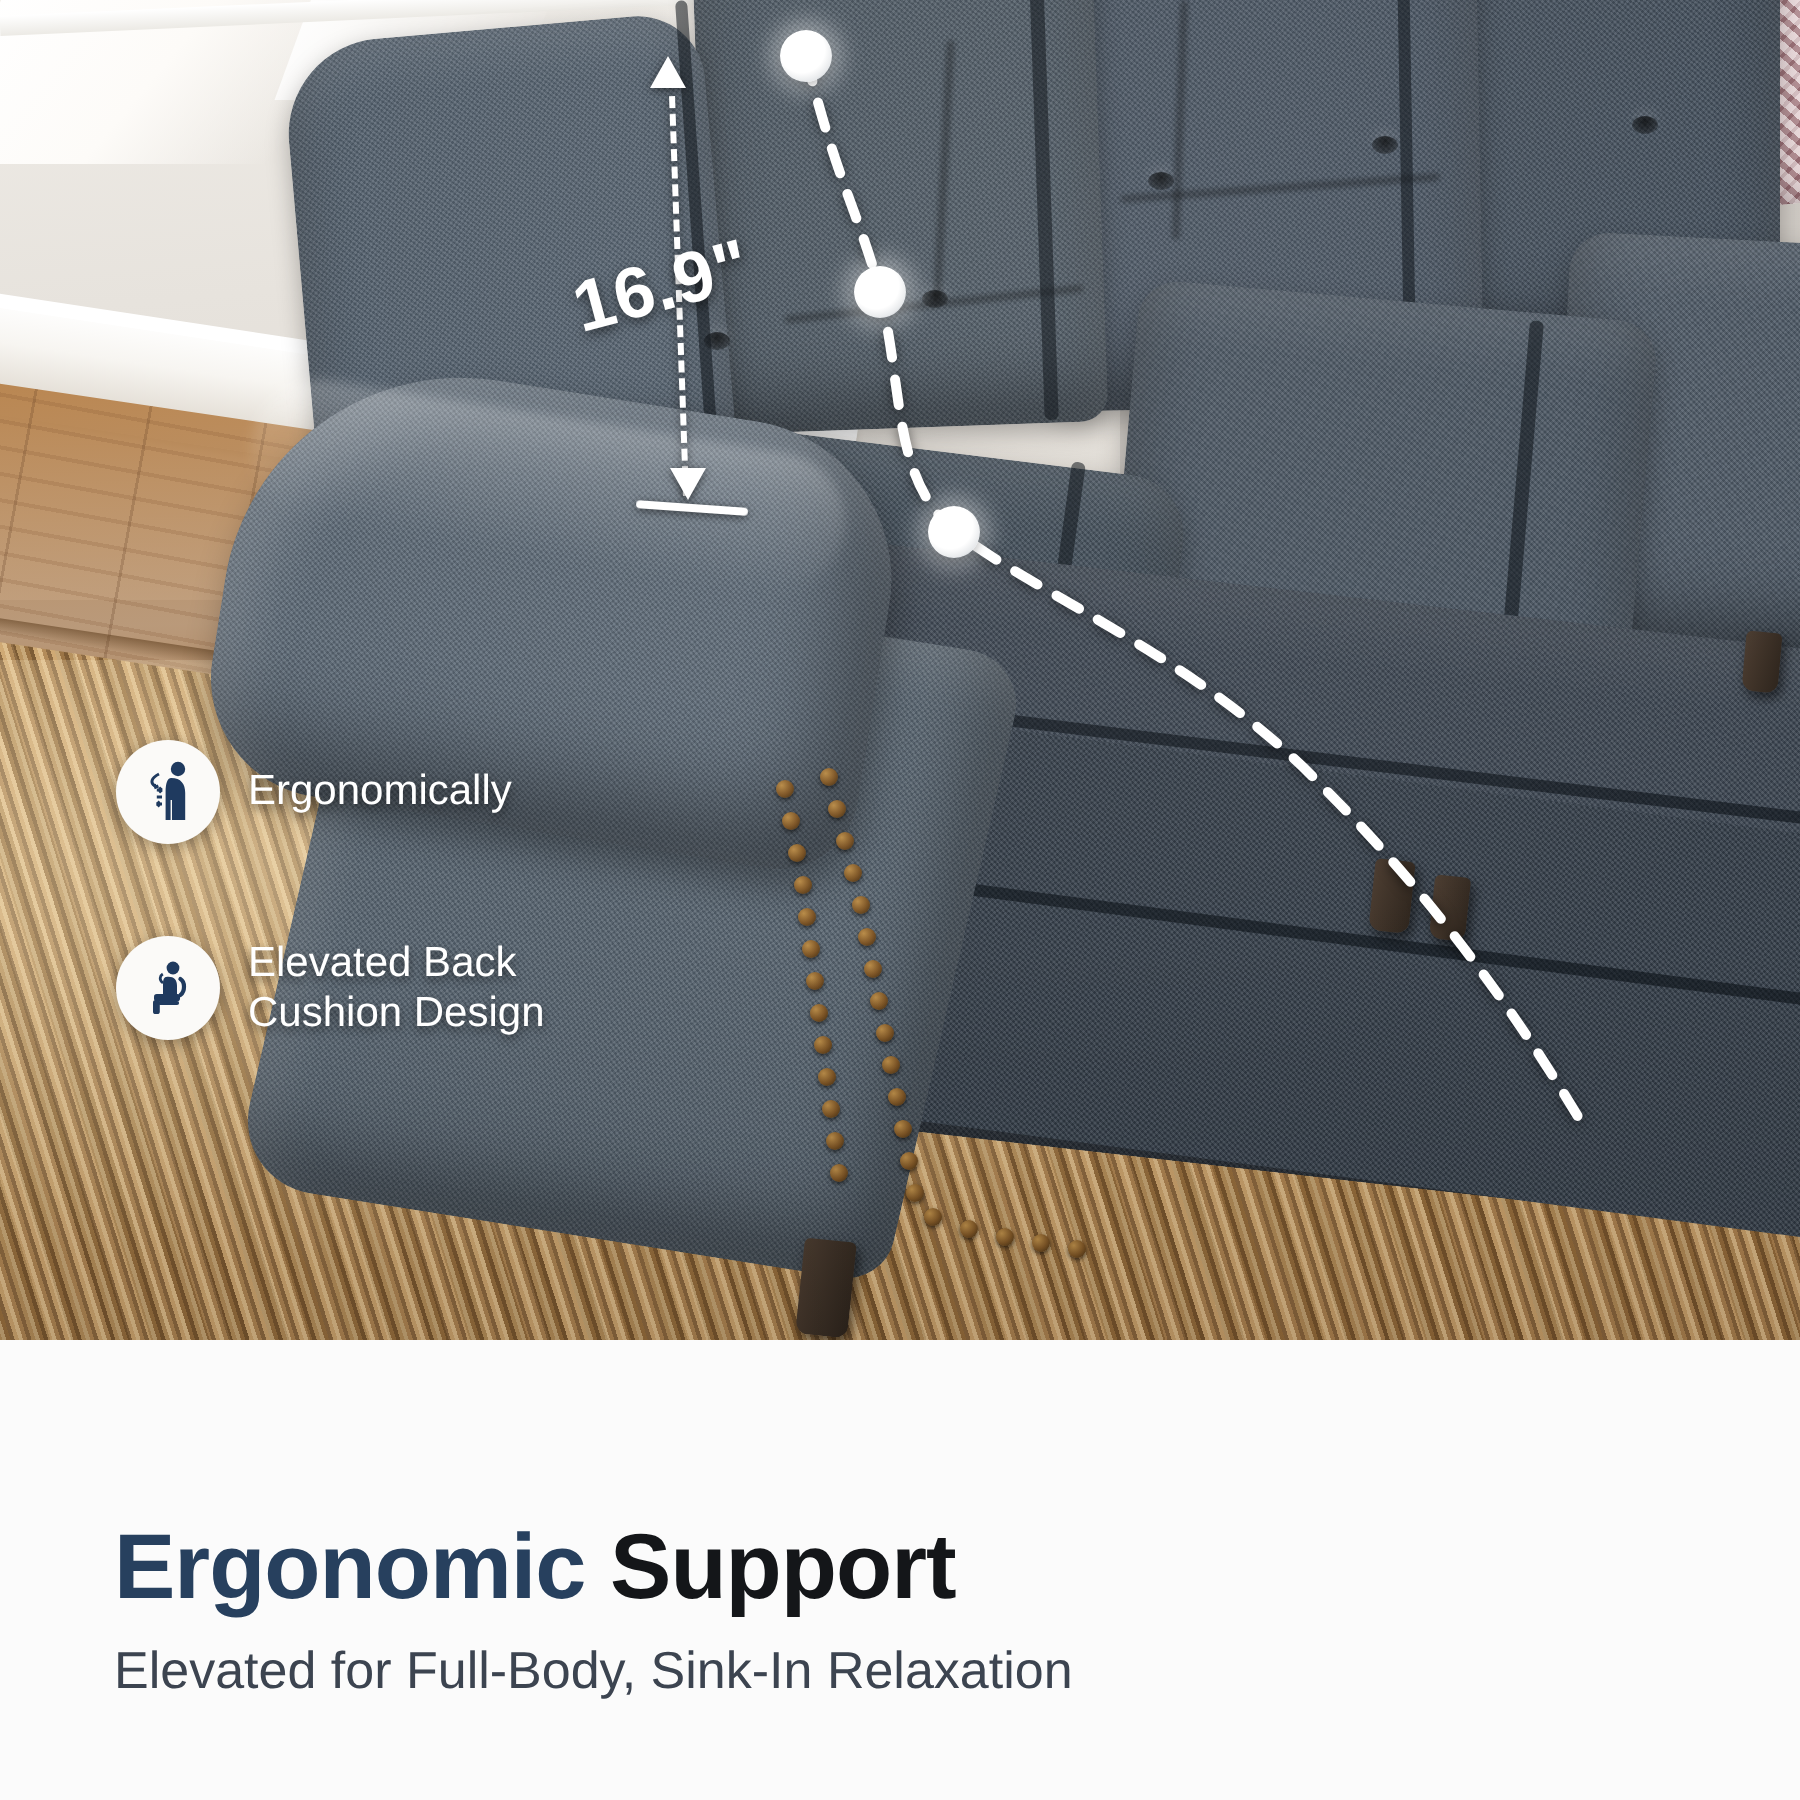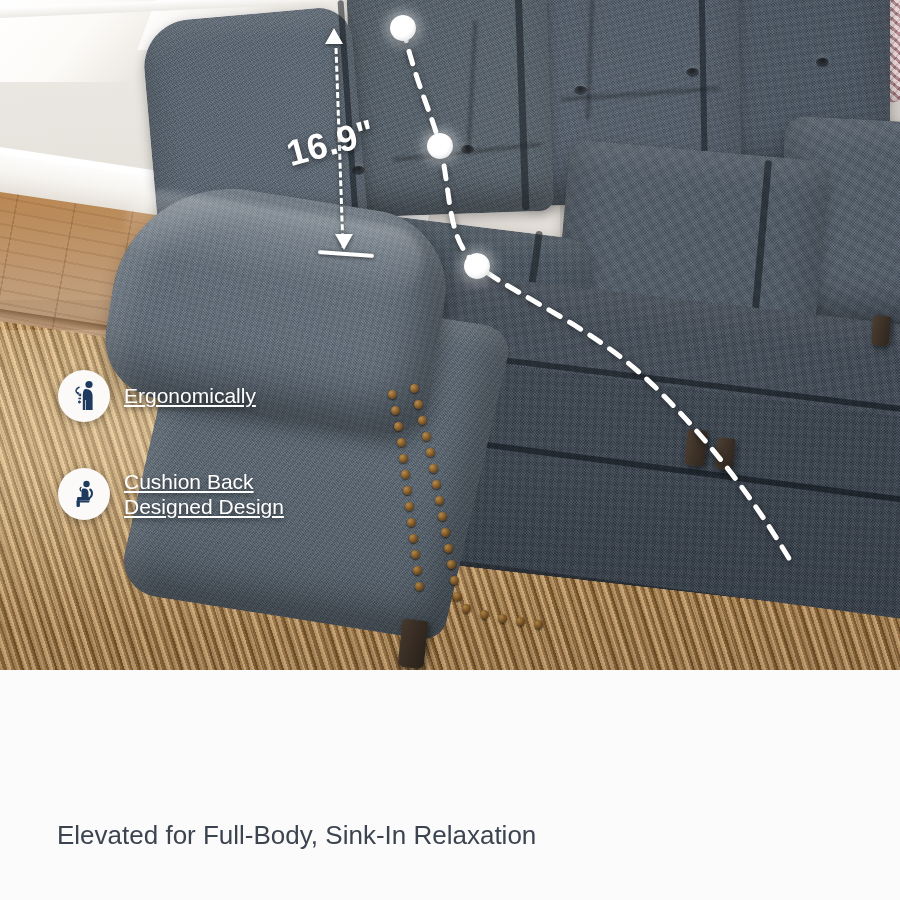--- a/index.html
+++ b/index.html
@@ -276,21 +276,20 @@
     width:52px;height:52px;border-radius:50%;
     background:#fbfaf8;
     display:flex;align-items:center;justify-content:center;
     box-shadow:0 2px 8px rgba(0,0,0,.3);
     flex:0 0 auto;
   }
   .feat-text{
     color:#ffffff;font-size:21px;line-height:1.2;font-weight:400;
     text-shadow:0 2px 5px rgba(0,0,0,.55);
     font-family:"Liberation Sans", sans-serif;
-    text-decoration:underline;
   }
   .feat-text .l2{display:block;}
 
   
   .panel{
     position:absolute;left:0;top:670px;width:900px;height:230px;
     background:#fbfbfb;
   }
   .h-line{
     font-size:46px;font-weight:bold;letter-spacing:-.5px;line-height:1.17;
@@ -452,26 +451,27 @@
           <circle cx="17.5" cy="5" r="3.2" fill="#1f3a5f"></circle>
           <path d="M14 9.5 C17.5 9 19.5 10.5 19.5 14 L19.5 18.5 L12.5 18.5 L12.5 14 C12.5 11.4 12.6 9.8 14 9.5 Z" fill="#1f3a5f"></path>
           <rect x="8" y="18" width="13" height="3.6" rx="1.4" fill="#1f3a5f"></rect>
           <rect x="7.5" y="21" width="3.4" height="7" rx="1.3" fill="#1f3a5f"></rect>
           <path d="M21.2 10.5 C23.6 12 23.6 16.5 21.2 18.5" fill="none" stroke="#1f3a5f" stroke-width="2.1" stroke-linecap="round"></path>
           <path d="M11 22.5 L19.5 22.5" stroke="#1f3a5f" stroke-width="2.1" stroke-linecap="round"></path>
           <path d="M12.5 12.5 C10.5 11 10.8 9 12.4 8" fill="none" stroke="#1f3a5f" stroke-width="1.4"></path>
         </svg>
       </div>
       <div class="feat-text">
-        <span>Cushion Back</span>
-        <span class="l2">Designed Design</span>
+        <span>Elevated Back</span>
+        <span class="l2">Cushion Design</span>
       </div>
     </div>
 
   </div>
 
   <div class="panel"></div>
 
 
+  <div class="h-line h2"><span class="accent">Ergonomic</span><span> Support</span></div>
 
   <div class="sub">Elevated for Full-Body, Sink-In Relaxation</div>
 
 </div>
 
 </body></html>

